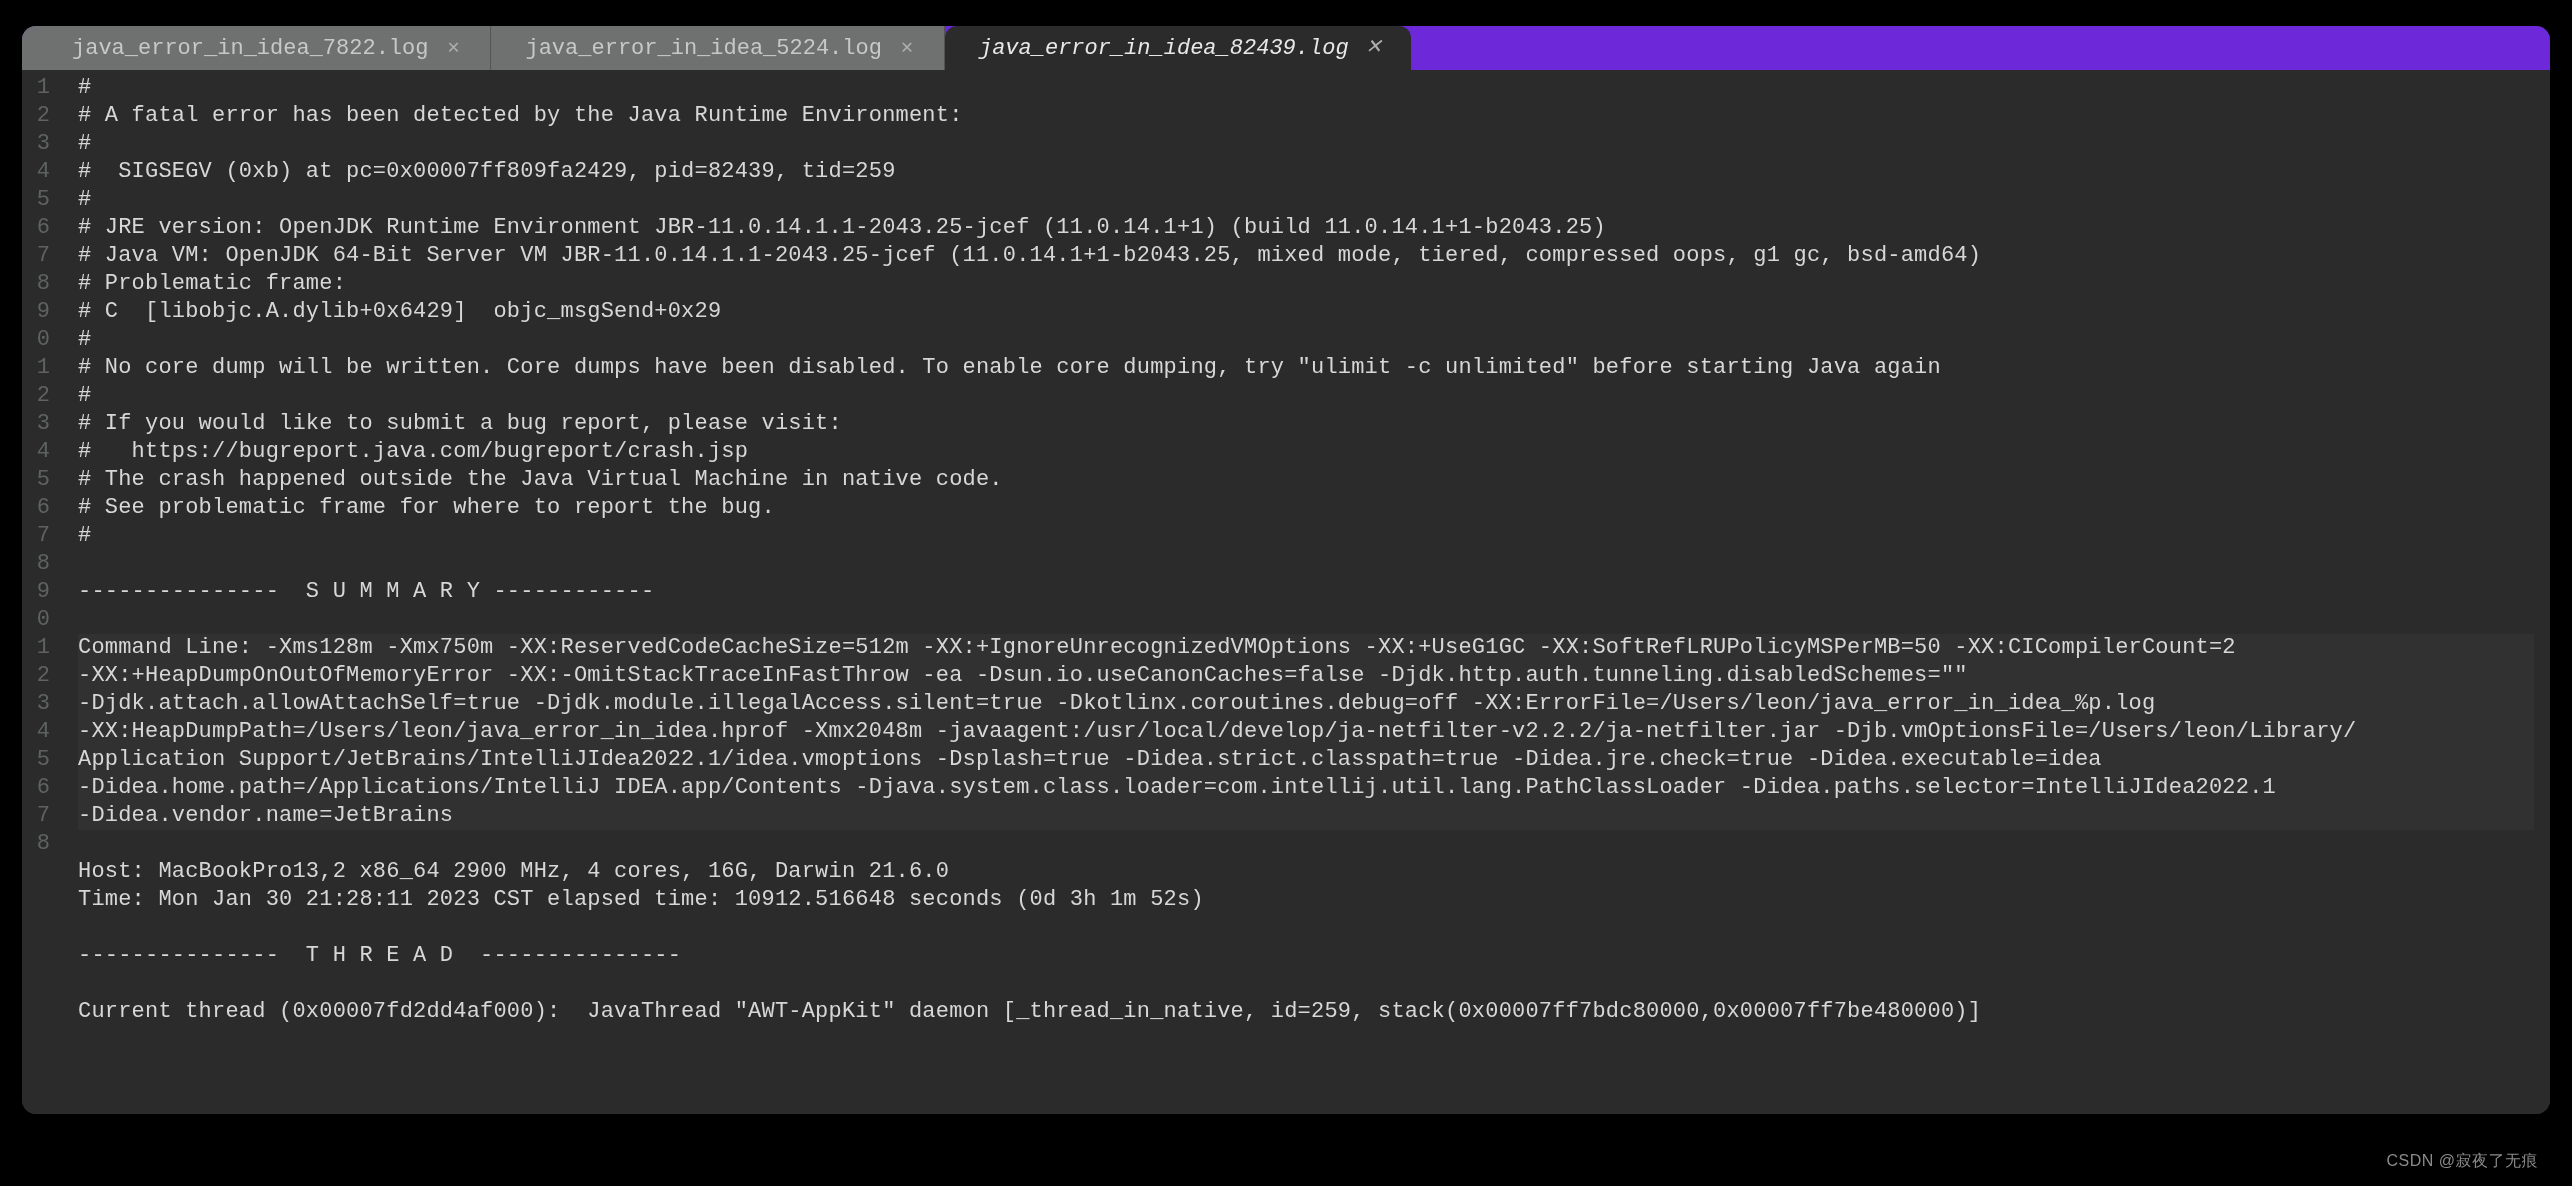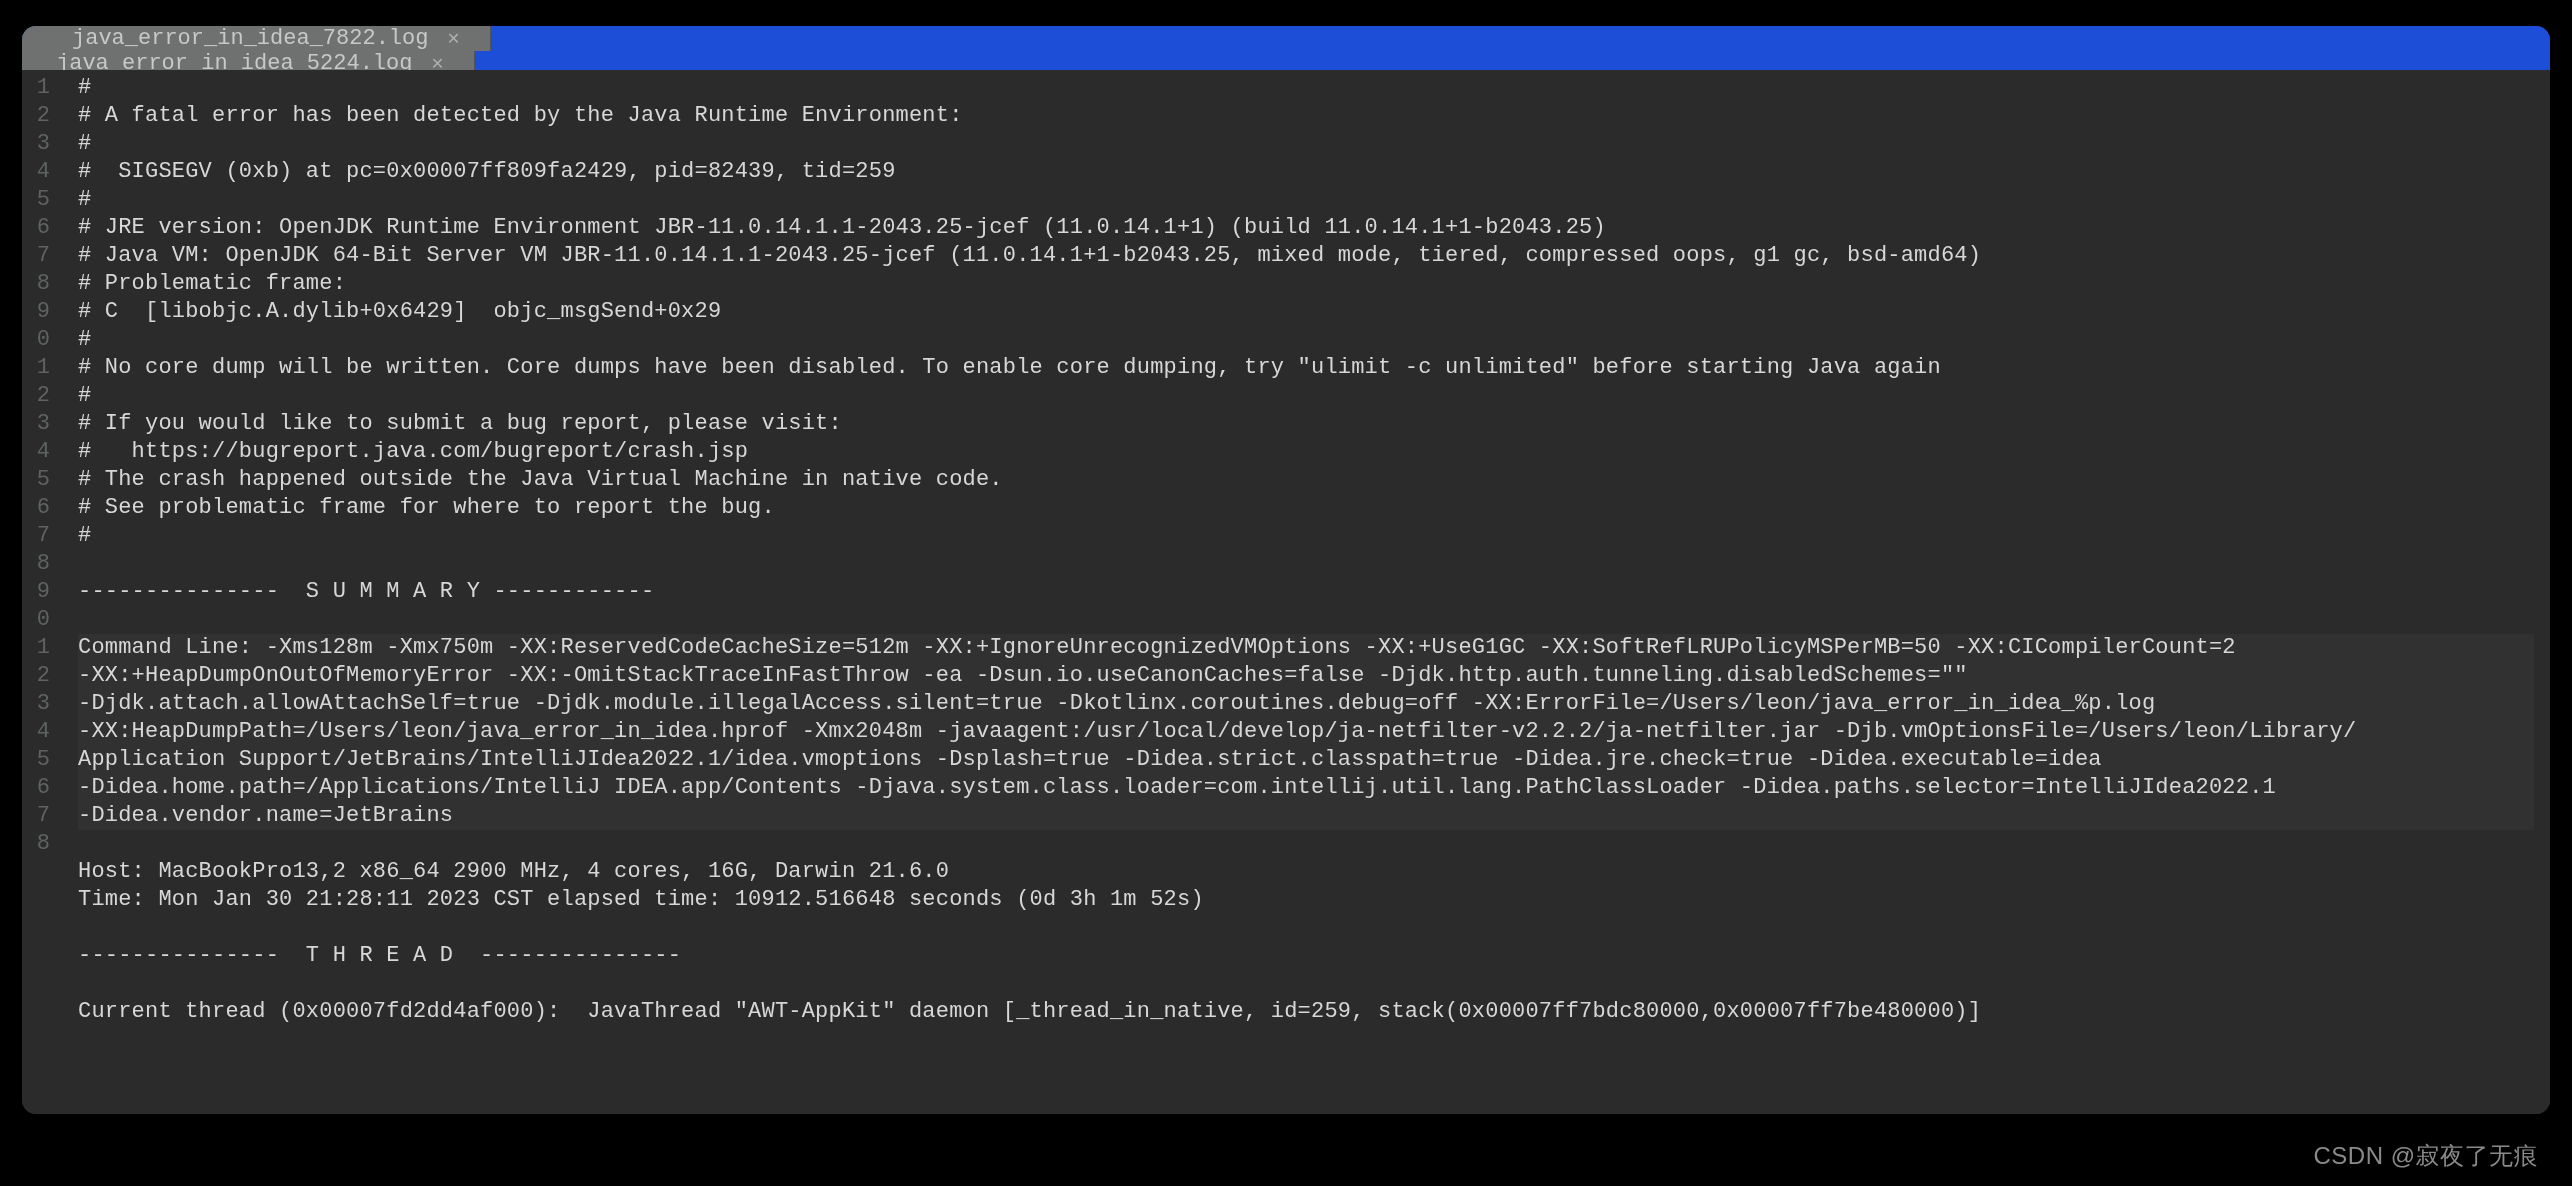--- a/index.html
+++ b/index.html
@@ -17,25 +17,24 @@
       width: 2528px;
       height: 1088px;
       background: #2b2b2b;
       border-radius: 14px;
       overflow: hidden;
       box-shadow: 0 0 0 1px rgba(0,0,0,.6);
     }
     .tabbar {
       height: 44px;
       width: 100%;
-      background: #1d4ed8;
+      background: #6d28d9;
       display: flex;
-      align-items: flex-start;
+      align-items: center;
       user-select: none;
-      flex-direction: column;
     }
     .tab {
       display: flex;
       align-items: center;
       gap: 16px;
       padding: 0 28px 0 34px;
       height: 44px;
       color: #c8c8c8;
       font-size: 22px;
       background: #6f7070;
@@ -97,21 +96,21 @@
     .hl .row:nth-child(25),
     .hl .row:nth-child(26),
     .hl .row:nth-child(27) {
       background: rgba(255,255,255,0.03);
     }
     .footer-note {
       position: absolute;
       right: 34px;
       bottom: 14px;
       color: #8a8a8a;
-      font-size: 24px;
+      font-size: 16px;
       font-family: "PingFang SC","Microsoft YaHei",sans-serif,"Menlo";
       letter-spacing: 0.5px;
     }
   </style>
 </head>
 <body>
 
 <div class="window">
   <div class="tabbar">
     <div class="tab">

